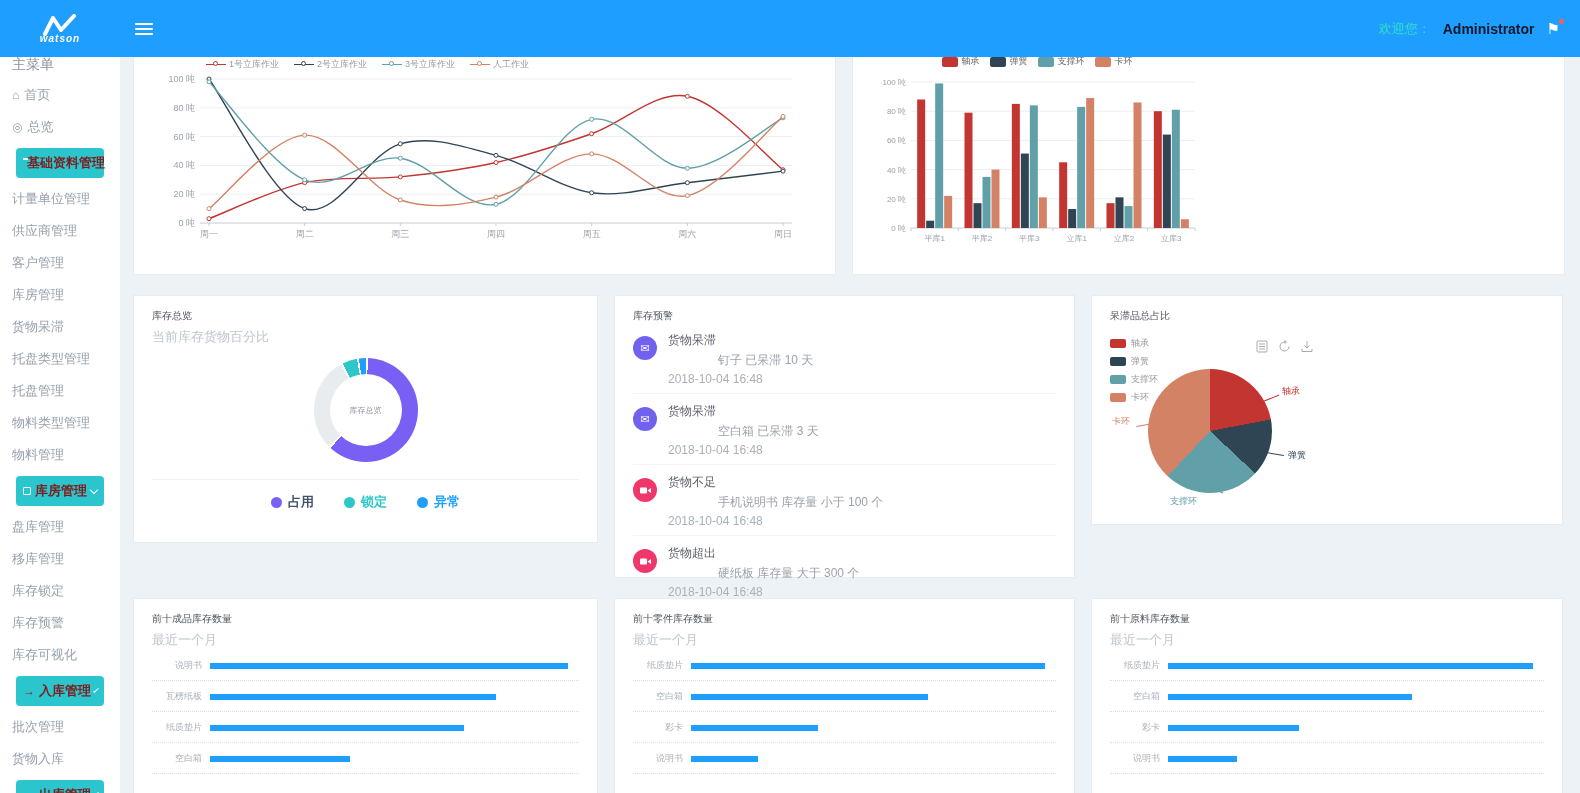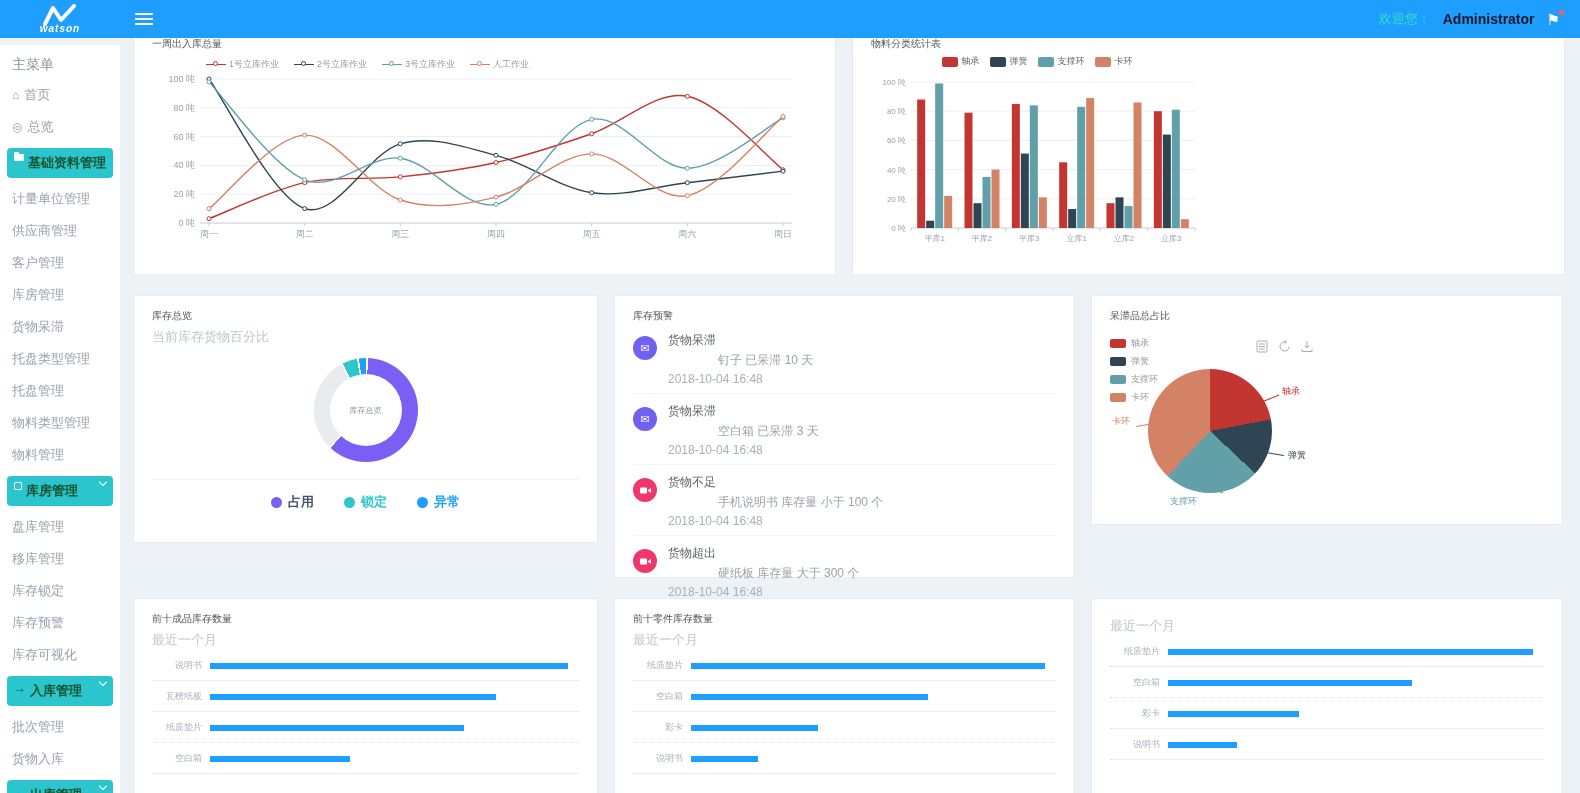--- a/index.html
+++ b/index.html
@@ -1,20 +1,20 @@
 <!DOCTYPE html>
 <html><head>
 <meta charset="utf-8">
 <style>
   * { box-sizing: border-box; margin: 0; padding: 0; }
   html,body { width:1580px; height:793px; overflow:hidden;
     font-family:"Liberation Sans","DejaVu Sans",sans-serif; background:#EDF2F6; }
 
   
-  .header { position:fixed; top:0; left:0; width:1580px; height:38px;
+  .header { position:fixed; top:0; left:0; width:1580px; height:57px;
     background:#1E9FFF; display:flex; align-items:center; z-index:20; }
   .logo-box { width:120px; height:45px; display:flex; flex-direction:column;
     align-items:center; justify-content:center; }
   .logo-text { color:#fff; font-size:10px; font-weight:bold; font-style:italic;
     letter-spacing:1px; margin-top:-3px; }
   .hamburger { margin-left:15px; width:18px; cursor:pointer; }
   .hamburger i { display:block; height:2px; background:#fff; margin:3px 0; border-radius:1px; }
   .header-title { position:absolute; left:0; right:0; text-align:center;
     color:#fff; font-size:16px; pointer-events:none; }
   .header-right { margin-left:auto; display:flex; align-items:center; gap:12px;
@@ -24,23 +24,23 @@
   .flag { color:#fff; font-size:15px; position:relative; line-height:1; cursor:pointer; }
   .flag::after { content:""; position:absolute; top:-2px; right:-4px; width:5px;
     height:5px; border-radius:50%; background:#FF5A5F; }
 
   
   .sidebar { position:fixed; top:45px; left:0; width:120px; height:748px;
     background:#fff; overflow:hidden; z-index:10; }
   .menu-title { font-size:14px; color:#8A929E; padding:11px 12px 5px; }
   .side-link { font-size:13px; color:#97A1AD; padding:7px 12px; display:flex;
     align-items:center; gap:5px; cursor:pointer; white-space:nowrap; }
-  .side-group { background:#2BC5CD; color:#14532d; border-radius:4px; margin:5px 7px;
+  .side-group { background:#2BC5CD; color:#7f1d1d; border-radius:4px; margin:5px 16px;
     padding:6px 7px; font-size:13px; font-weight:bold; display:flex;
-    align-items:flex-start; gap:4px; cursor:pointer; white-space:nowrap; }
+    align-items:center; gap:4px; cursor:pointer; white-space:nowrap; }
   .sicon { font-size:12px; line-height:1; font-style:normal; }
   .sicon-folder { width:10px; height:7px; background:#fff; border-radius:1px; position:relative; }
   .sicon-folder::before { content:""; position:absolute; top:-2px; left:0;
     width:5px; height:2px; background:#fff; border-radius:1px 1px 0 0; }
   .sicon-box { width:8px; height:8px; border:1.5px solid #fff; border-radius:1px; }
   .chevron { margin-left:auto; width:6px; height:6px; border-right:1.5px solid #fff;
     border-bottom:1.5px solid #fff; transform:rotate(45deg); margin-top:-3px; }
 
   
   .main { margin-left:120px; padding:23px 15px 0 13px; }
@@ -574,20 +574,21 @@
           <div class="hrow">
             <span class="hlabel">说明书</span>
             <span class="htrack">
               <span class="hbar" style="display: block; background: rgb(30, 159, 255); width: 18.43%;"></span>
             </span>
           </div>
           <div class="hsep"></div>
         </div>
     </div>
     <div class="card c-top3">
+      <div class="card-title">前十原料库存数量</div>
       <div class="card-sub">最近一个月</div>
       <div class="hchart" id="hbars-3">
           <div class="hrow">
             <span class="hlabel">纸质垫片</span>
             <span class="htrack">
               <span class="hbar" style="display: block; background: rgb(30, 159, 255); width: 97%;"></span>
             </span>
           </div>
           <div class="hsep"></div>
           <div class="hrow">

